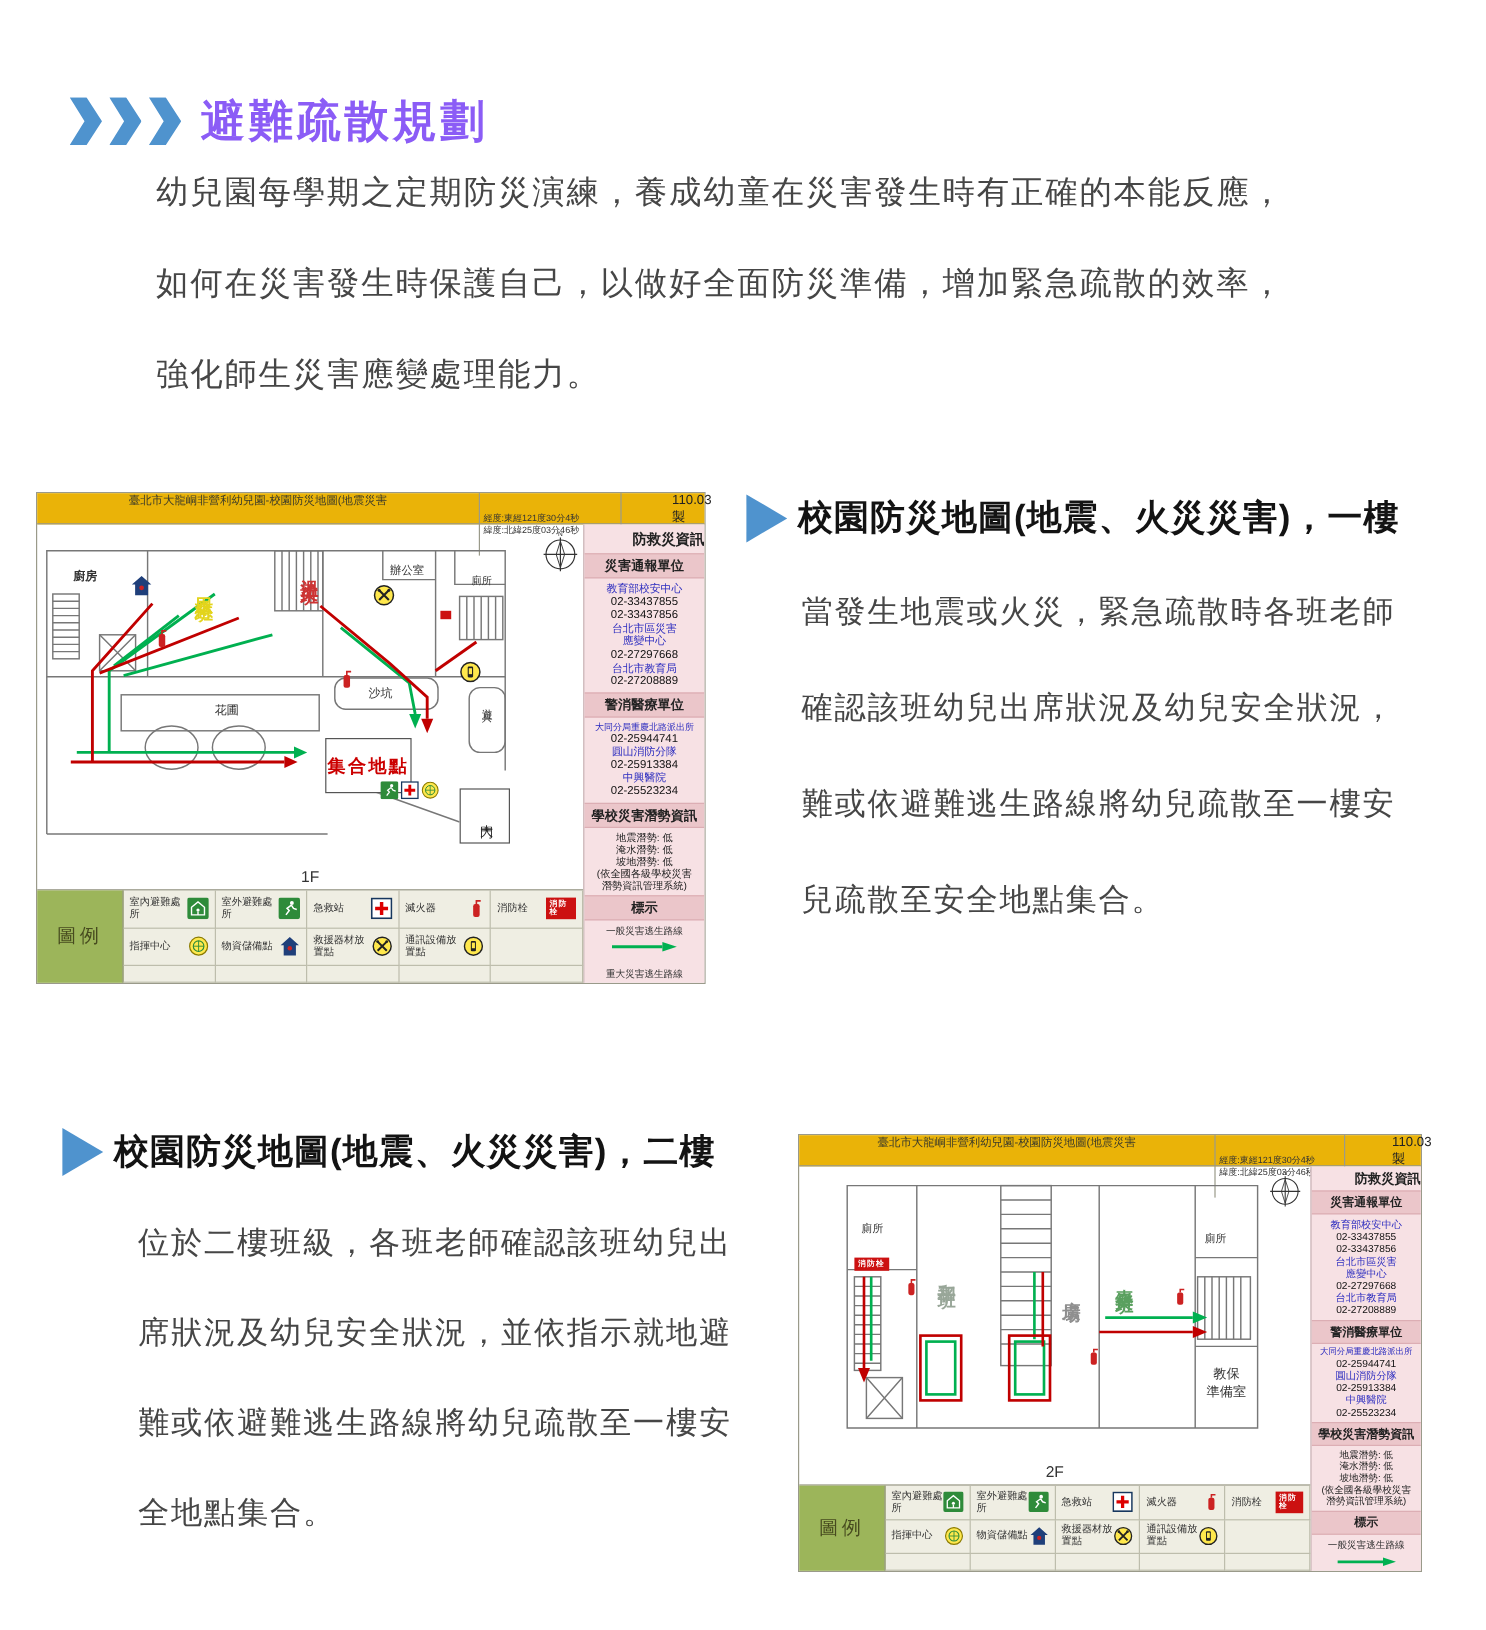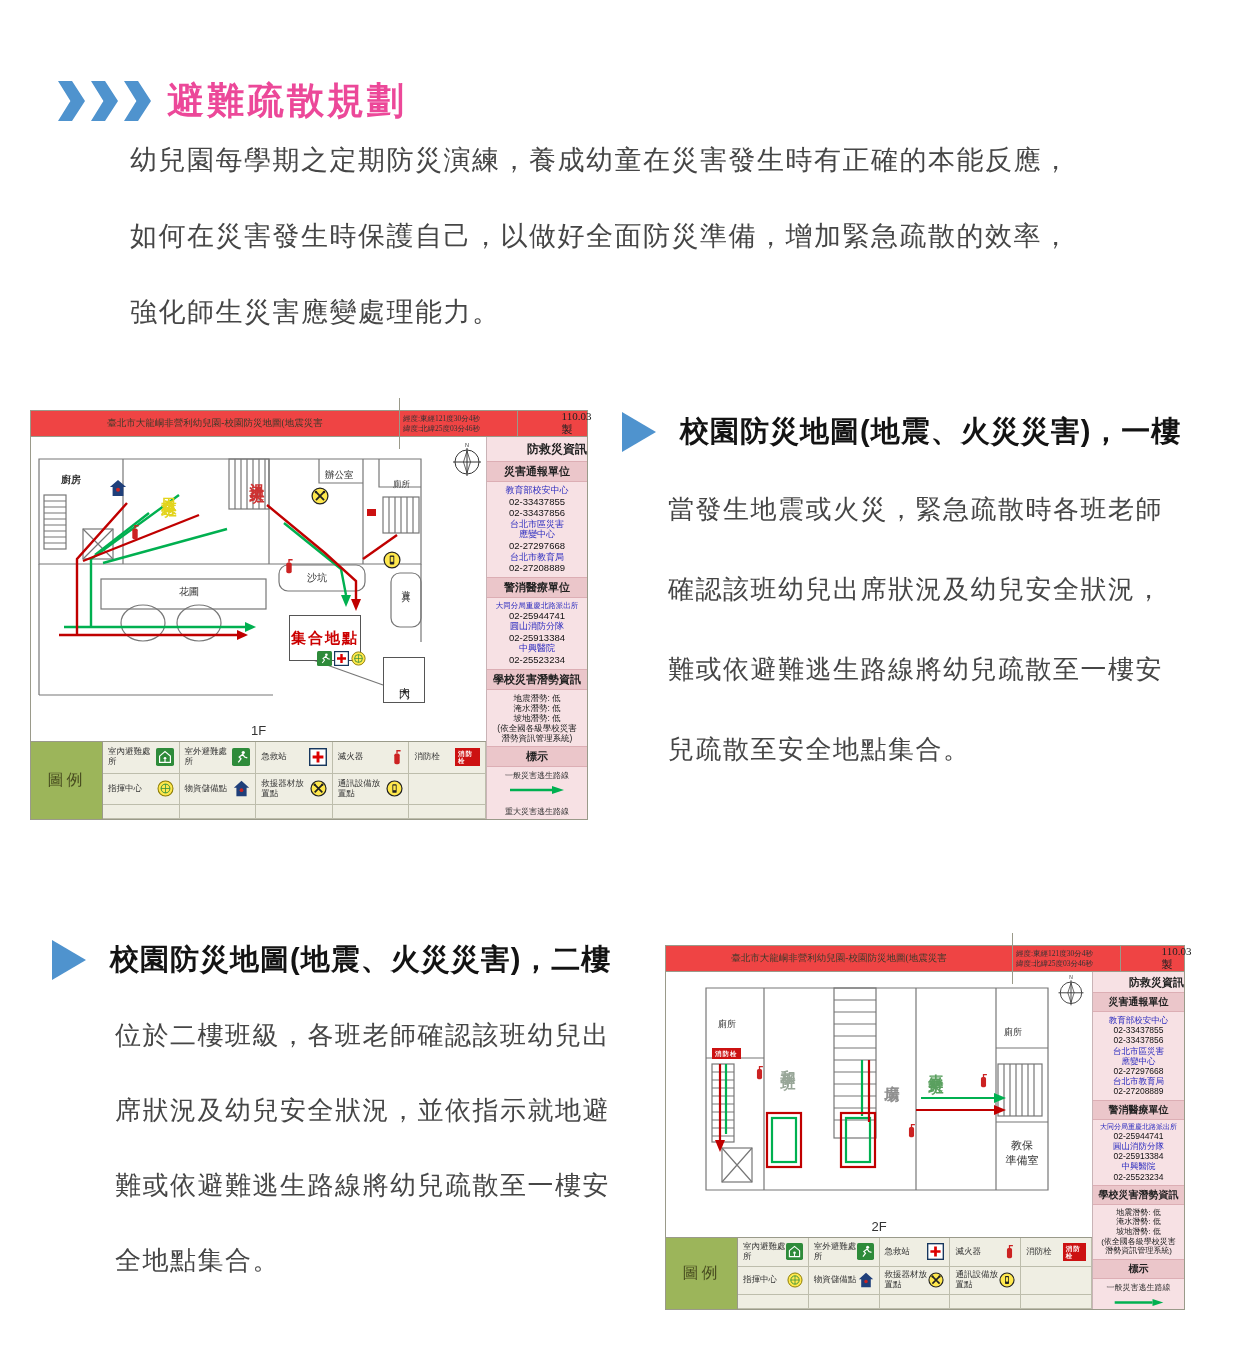--- a/index.html
+++ b/index.html
@@ -4,33 +4,33 @@
 <style>
   html,body{margin:0;padding:0;}
   body{width:1238px;height:1358px;position:relative;background:#ffffff;
        font-family:"Liberation Sans","DejaVu Sans",sans-serif;color:#222;overflow:hidden;}
   .abs{position:absolute;}
 
   
   #title-row{position:absolute;left:58px;top:76px;display:flex;align-items:center;}
   .chev{width:27px;height:40px;background:#4f93ce;margin-right:6px;
         clip-path:polygon(0 0,52% 0,100% 50%,52% 100%,0 100%,46% 50%);}
-  #page-title{font-size:37px;font-weight:bold;color:#ec4899;margin-left:10px;letter-spacing:3px;}
+  #page-title{font-size:37px;font-weight:bold;color:#8b5cf6;margin-left:10px;letter-spacing:3px;}
 
   .intro-line{position:absolute;left:130px;font-size:27px;color:#464646;letter-spacing:1.5px;white-space:nowrap;}
 
   
-  .sec-heading{position:absolute;display:flex;align-items:flex-end;gap:24px;}
+  .sec-heading{position:absolute;display:flex;align-items:flex-end;gap:9px;}
   .tri{width:0;height:0;border-left:34px solid #4f93ce;border-top:20px solid transparent;border-bottom:20px solid transparent;}
   .sec-heading .txt{font-size:29px;font-weight:bold;color:#131313;letter-spacing:1px;white-space:nowrap;}
   .body-line{position:absolute;font-size:26px;color:#464646;letter-spacing:1.5px;white-space:nowrap;}
 
   
   .map{position:absolute;border:1px solid #9a9a8a;background:#fff;display:flex;flex-direction:column;box-sizing:border-box;}
-  .mheader{display:flex;align-items:center;background:#ef4444;border-bottom:1px solid #9a9a8a;flex:none;height:26px;box-sizing:border-box;font-family:Liberation Serif, serif;}
+  .mheader{display:flex;align-items:flex-start;background:#eab308;border-bottom:1px solid #9a9a8a;flex:none;height:26px;box-sizing:border-box;}
   .mh-title{flex:1;display:flex;align-items:center;justify-content:center;font-size:9.5px;color:#3a3a2a;overflow:hidden;white-space:nowrap;}
   .mh-coords{width:118px;border-left:1px solid #9a9a8a;font-size:7.5px;line-height:1.3;display:flex;flex-direction:column;justify-content:center;padding:16px 3px;color:#333;box-sizing:border-box;}
   .mh-ed{width:70px;border-left:1px solid #9a9a8a;display:flex;align-items:center;justify-content:center;font-size:11px;color:#222;box-sizing:border-box;padding-left:48px;}
   .mbody{flex:1;display:flex;min-height:0;}
   .plancol{flex:1;display:flex;flex-direction:column;min-width:0;position:relative;}
   .planarea{position:relative;flex:1;overflow:hidden;}
   .planarea svg.plan{position:absolute;left:0;top:0;}
   .floor-label{flex:none;height:18px;text-align:center;font-size:13px;color:#333;}
 
   
@@ -162,21 +162,21 @@
 
         <span class="plan-label" style="left:30px;top:36px;font-size:10px;font-weight:bold;">廚房</span>
         <span class="plan-label v" style="left:128px;top:48px;font-size:15px;font-weight:bold;color:#e3d41c;">恩慈班</span>
         <span class="plan-label v" style="left:216px;top:34px;font-size:15px;font-weight:bold;color:#c33;">溫柔班</span>
         <span class="plan-label" style="left:294px;top:32px;font-size:9.5px;">辦公室</span>
         <span class="plan-label" style="left:362px;top:42px;font-size:8.5px;">廁所</span>
         <span class="plan-label" style="left:148px;top:148px;font-size:10px;">花圃</span>
         <span class="plan-label" style="left:276px;top:134px;font-size:10px;">沙坑</span>
         <span class="plan-label v" style="left:368px;top:146px;font-size:9px;">遊具</span>
 
-        <div class="assembly" style="left:258px;top:178px;width:72px;height:46px;text-align:center;">集合地點</div>
+        <div class="assembly" style="left:240px;top:178px;width:72px;height:46px;text-align:center;">集合地點</div>
         <div class="gatebox" style="left:352px;top:220px;width:42px;height:46px;">
           <span class="v" style="letter-spacing:2px;">大門</span>
         </div>
 
         <svg class="abs" style="left:78px;top:42px;" width="18" height="18" viewBox="0 0 20 20">
           <path d="M10 1L1 9h3v10h12V9h3z" fill="#1f3f7a"></path>
             <circle cx="10" cy="12" r="2.2" fill="#c22"></circle>
         </svg>
         <svg class="abs" style="left:280px;top:50px;" width="18" height="18" viewBox="0 0 20 20">
           <circle cx="10" cy="10" r="8.8" fill="#ffe84d" stroke="#222" stroke-width="1.4"></circle>

